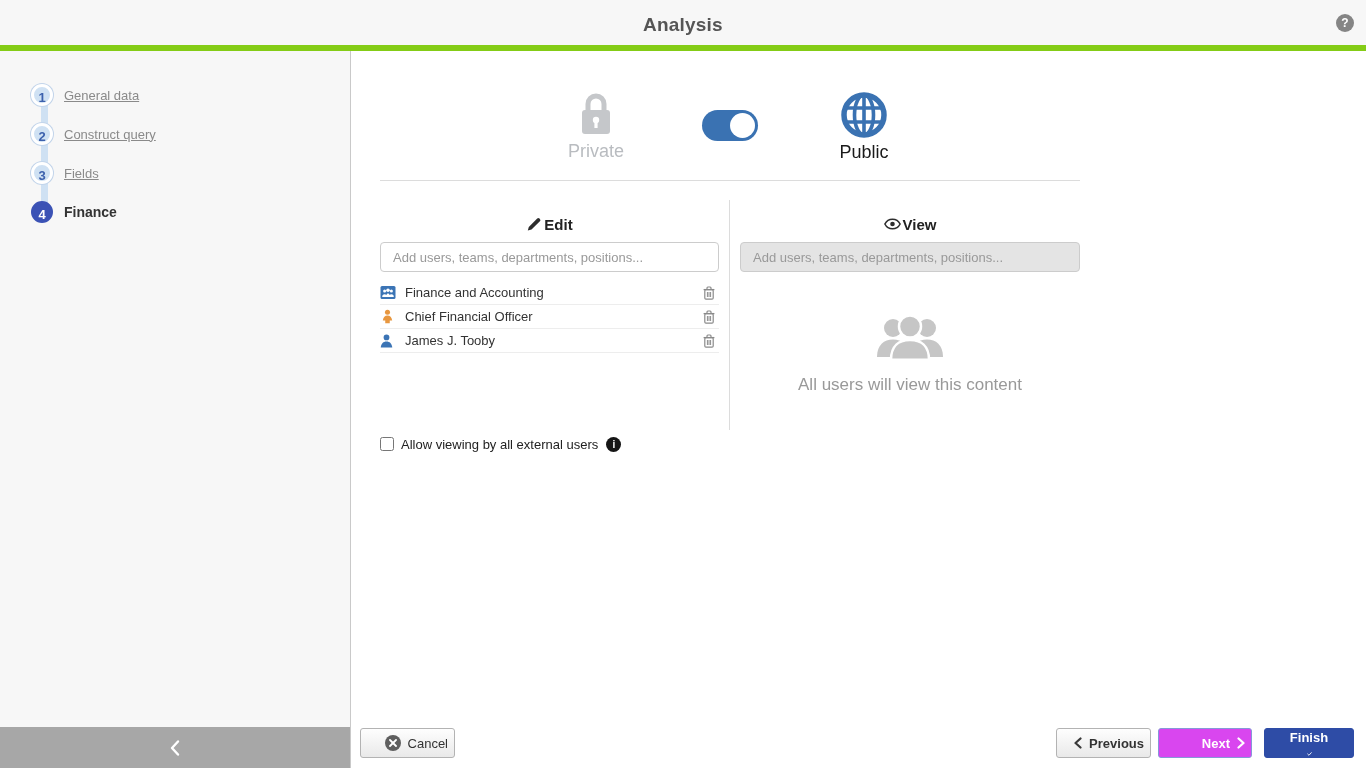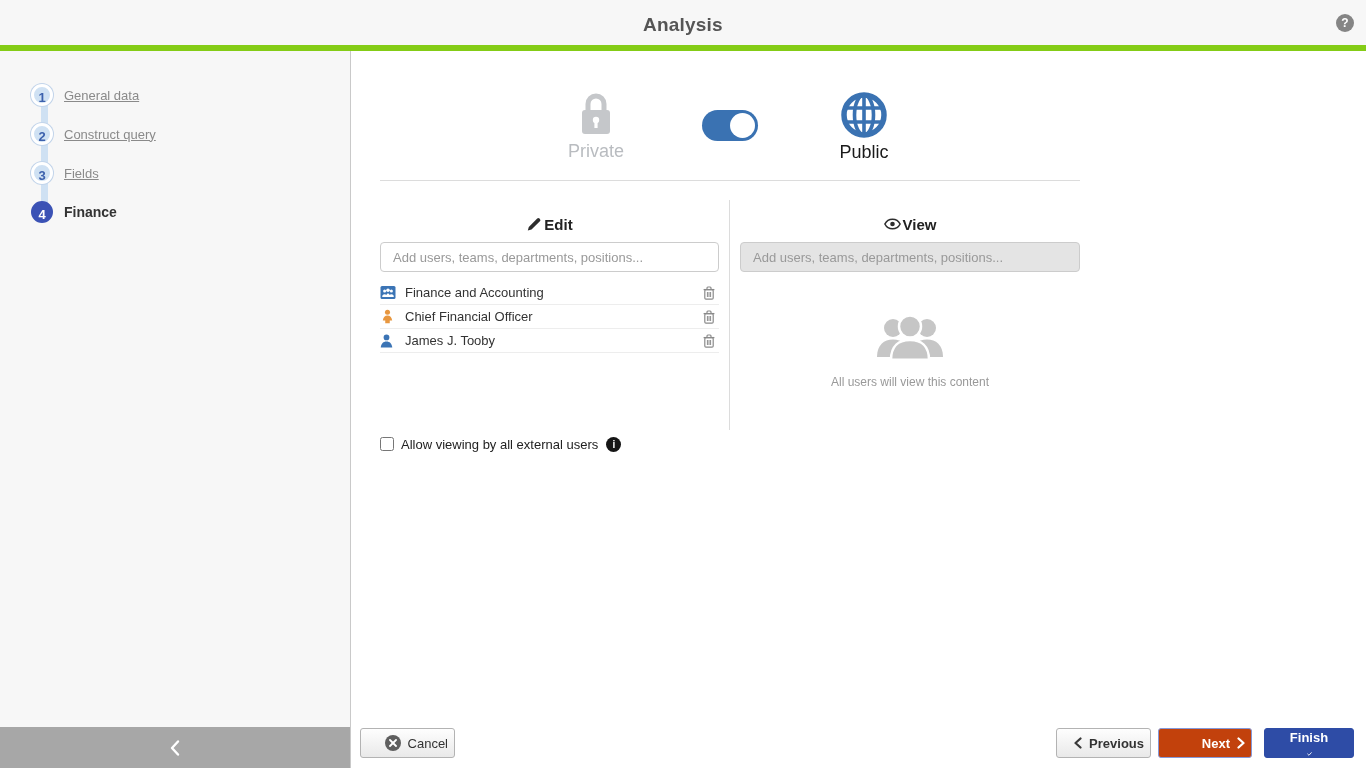--- a/index.html
+++ b/index.html
@@ -105,21 +105,21 @@
     height:24px; display:flex; align-items:center;
     border-bottom:1px solid #ededed;
   }
   .entry-icon { width:16px; margin-right:9px; display:flex; align-items:center; }
   .entry-label { flex:1; font-size:13px; color:#333; }
   .entry-trash { display:flex; align-items:center; margin-right:4px; cursor:pointer; }
 
   .group-empty { position:absolute; left:520px; top:262px; width:78px; }
   .view-caption {
     position:absolute; left:389px; top:324px; width:340px;
-    text-align:center; font-size:12px; color:#999;
+    text-align:center; font-size:17px; color:#999;
   }
 
   .external-row {
     position:absolute; left:29px; top:384px; height:18px;
     display:flex; align-items:center;
   }
   .external-row input[type=checkbox] {
     width:14px; height:14px; margin:0 7px 0 0; cursor:pointer;
   }
   .external-label { font-size:13px; color:#222; }
@@ -131,21 +131,21 @@
 
   
   .btn {
     position:absolute; top:677px; height:30px; border-radius:3px;
     display:flex; align-items:center; justify-content:flex-end; gap:7px;
     font-family:inherit; font-size:13px; cursor:pointer;
   }
   .btn-default { background:linear-gradient(#fefefe,#e9e9e9); border:1px solid #b3b3b3; color:#333; }
   .btn-cancel   { left:9px;   width:95px; }
   .btn-previous { left:705px; width:95px; font-weight:bold; }
-  .btn-next   { left:807px; width:94px; background:#c2410c; border:1px solid #8598d8; color:#fff; font-weight:bold; cursor:default; }
+  .btn-next   { left:807px; width:94px; background:#d946ef; border:1px solid #8598d8; color:#fff; font-weight:bold; cursor:default; }
   .btn-finish { left:913px; width:90px; background:#2e4ca6; border:1px solid #2e4ca6; color:#fff; font-weight:bold;flex-direction:column; }
   .cancel-x {
     width:16px; height:16px; border-radius:50%; background:#5f5f5f;
     display:flex; align-items:center; justify-content:center;
   }
 </style>
 </head>
 <body>
 
 <header class="topbar">

